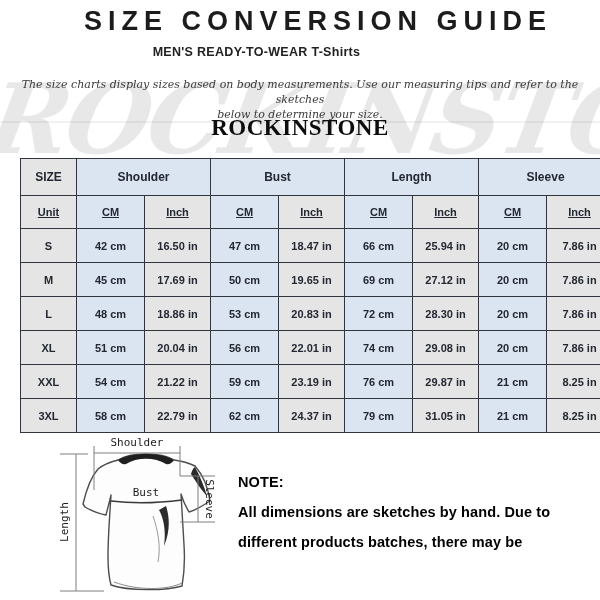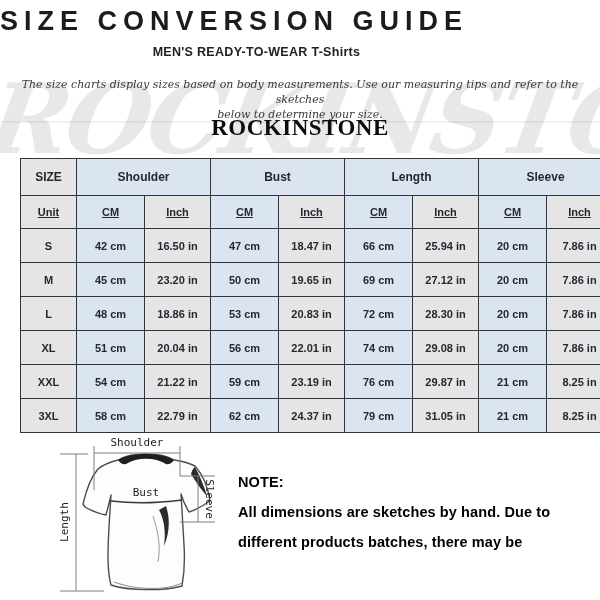--- a/index.html
+++ b/index.html
@@ -14,21 +14,21 @@
   .watermark {
     top:62px; left:-10px; z-index:0; white-space:nowrap;
     font-family:"DejaVu Serif", serif; font-style:italic; font-weight:700;
     font-size:97px; letter-spacing:-3px; color:#000; opacity:0.085;
     transform:skewX(-10deg); pointer-events:none;
   }
   .wm-line { top:121px; left:0; width:600px; height:2px; background:#000; opacity:0.055; z-index:0; }
 
   
   .title {
-    top:6px; left:0; width:552px; text-align:left; z-index:2;
+    top:6px; left:0; width:552px; text-align:right; z-index:2;
     font-size:27px; font-weight:700; letter-spacing:6px; color:#1c1c1c;
   }
   .subtitle {
     top:45px; left:0; width:513px; text-align:center; z-index:2;
     font-size:12.5px; font-weight:700; letter-spacing:0.3px; color:#222;
   }
   .desc {
     top:77px; left:0; width:600px; text-align:center; z-index:2;
     font-family:"DejaVu Serif", serif; font-style:italic;
     font-size:11px; line-height:15px; color:#3a3a3a;
@@ -118,21 +118,21 @@
     <td class="blue">47 cm</td>
     <td>18.47 in</td>
     <td class="blue">66 cm</td>
     <td>25.94 in</td>
     <td class="blue">20 cm</td>
     <td>7.86 in</td>
   </tr>
   <tr class="dr">
     <td>M</td>
     <td class="blue">45 cm</td>
-    <td>23.20 in</td>
+    <td>17.69 in</td>
     <td class="blue">50 cm</td>
     <td>19.65 in</td>
     <td class="blue">69 cm</td>
     <td>27.12 in</td>
     <td class="blue">20 cm</td>
     <td>7.86 in</td>
   </tr>
   <tr class="dr">
     <td>L</td>
     <td class="blue">48 cm</td>

